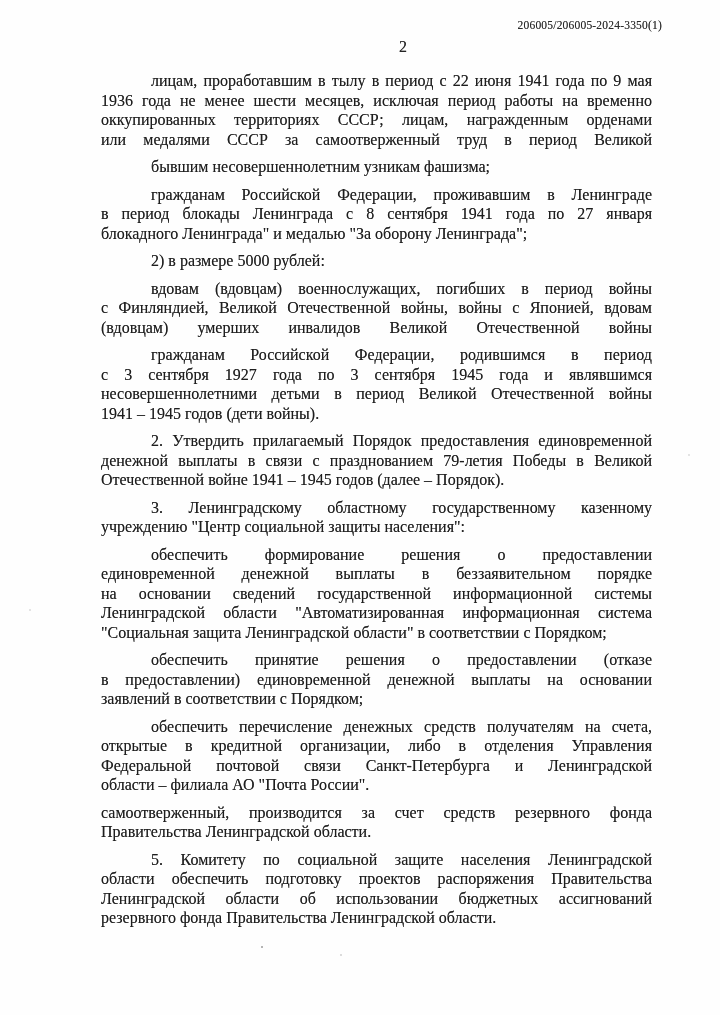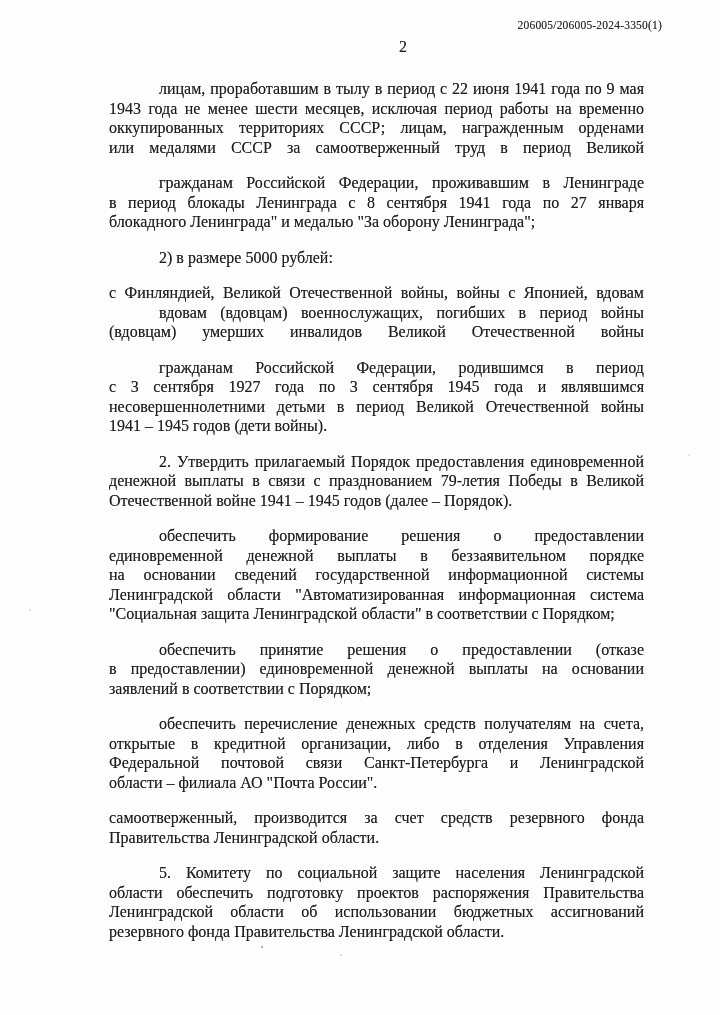--- a/index.html
+++ b/index.html
@@ -43,21 +43,21 @@
   .body-text {
     position: absolute;
     top: 63px;
     left: 93px;
     width: 567px;
     font-size: 16px;
     line-height: 19.5px;
     text-shadow: 0 0 0.45px rgba(35,35,35,0.6);
   }
   .para {
-    margin: 16px;
+    margin: 8px;
   }
   .line {
     text-align: justify;
     text-align-last: justify;
     overflow: hidden;
     white-space: normal;
     height: 19.5px;
   }
   .line.first {
     text-indent: 50px;
@@ -68,47 +68,54 @@
 </style>
 </head>
 <body>
 
 <div class="page">
   <div class="doc-number">206005/206005-2024-3350(1)</div>
   <div class="page-number">2</div>
   <div class="body-text" id="doc-body">
       <div class="para">
         <div class="line first">лицам, проработавшим в тылу в период с 22 июня 1941 года по 9 мая</div>
-        <div class="line">1943 года не менее шести месяцев, исключая период работы на временно</div>
+        <div class="line">1936 года не менее шести месяцев, исключая период работы на временно</div>
         <div class="line">оккупированных территориях СССР; лицам, награжденным орденами</div>
         <div class="line">или медалями СССР за самоотверженный труд в период Великой</div>
+      </div>
+      <div class="para">
+        <div class="line first last">бывшим несовершеннолетним узникам фашизма;</div>
       </div>
       <div class="para">
         <div class="line first">гражданам Российской Федерации, проживавшим в Ленинграде</div>
         <div class="line">в период блокады Ленинграда с 8 сентября 1941 года по 27 января</div>
         <div class="line last">блокадного Ленинграда" и медалью "За оборону Ленинграда";</div>
       </div>
       <div class="para">
         <div class="line first last">2) в размере 5000 рублей:</div>
       </div>
       <div class="para">
+        <div class="line first">вдовам (вдовцам) военнослужащих, погибших в период войны</div>
         <div class="line">с Финляндией, Великой Отечественной войны, войны с Японией, вдовам</div>
-        <div class="line first">вдовам (вдовцам) военнослужащих, погибших в период войны</div>
         <div class="line">(вдовцам) умерших инвалидов Великой Отечественной войны</div>
       </div>
       <div class="para">
         <div class="line first">гражданам Российской Федерации, родившимся в период</div>
         <div class="line">с 3 сентября 1927 года по 3 сентября 1945 года и являвшимся</div>
         <div class="line">несовершеннолетними детьми в период Великой Отечественной войны</div>
         <div class="line last">1941 – 1945 годов (дети войны).</div>
       </div>
       <div class="para">
         <div class="line first">2. Утвердить прилагаемый Порядок предоставления единовременной</div>
         <div class="line">денежной выплаты в связи с празднованием 79-летия Победы в Великой</div>
         <div class="line last">Отечественной войне 1941 – 1945 годов (далее – Порядок).</div>
+      </div>
+      <div class="para">
+        <div class="line first">3. Ленинградскому областному государственному казенному</div>
+        <div class="line last">учреждению "Центр социальной защиты населения":</div>
       </div>
       <div class="para">
         <div class="line first">обеспечить формирование решения о предоставлении</div>
         <div class="line">единовременной денежной выплаты в беззаявительном порядке</div>
         <div class="line">на основании сведений государственной информационной системы</div>
         <div class="line">Ленинградской области "Автоматизированная информационная система</div>
         <div class="line last">"Социальная защита Ленинградской области" в соответствии с Порядком;</div>
       </div>
       <div class="para">
         <div class="line first">обеспечить принятие решения о предоставлении (отказе</div>

